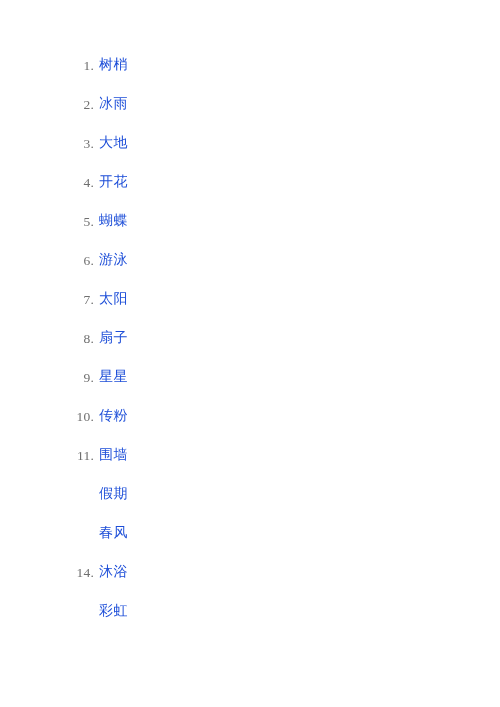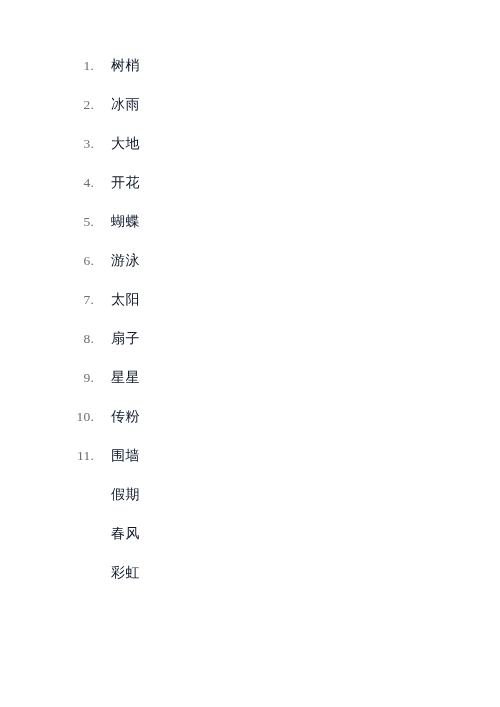--- a/index.html
+++ b/index.html
@@ -53,23 +53,23 @@
     width: 46px;
     text-align: right;
     color: #6f6f6f;
     font-family: "Liberation Serif", "DejaVu Serif", serif;
     font-size: 13.5px;
     letter-spacing: 0.2px;
   }
 
   .item-text {
     position: absolute;
-    left: 111px;
-    color: #0f172a;
-    font-family: Liberation Serif, serif;
+    left: 99px;
+    color: #1d4ed8;
+    font-family: Liberation Mono, monospace;
     font-size: 14px;
     letter-spacing: 0.6px;
   }
 </style>
 </head>
 <body>
 
 <div class="page">
   <div class="doc-body">
     <ol class="word-list">
@@ -117,17 +117,21 @@
           <span class="item-marker">11.</span>
           <span class="item-text">围墙</span>
         </li>
         <li class="list-item">
           <span class="item-text">假期</span>
         </li>
         <li class="list-item">
           <span class="item-text">春风</span>
         </li>
         <li class="list-item">
+          <span class="item-marker">14.</span>
+          <span class="item-text">沐浴</span>
+        </li>
+        <li class="list-item">
           <span class="item-text">彩虹</span>
         </li>
       </ol>
   </div>
 </div>
 
 </body></html>

